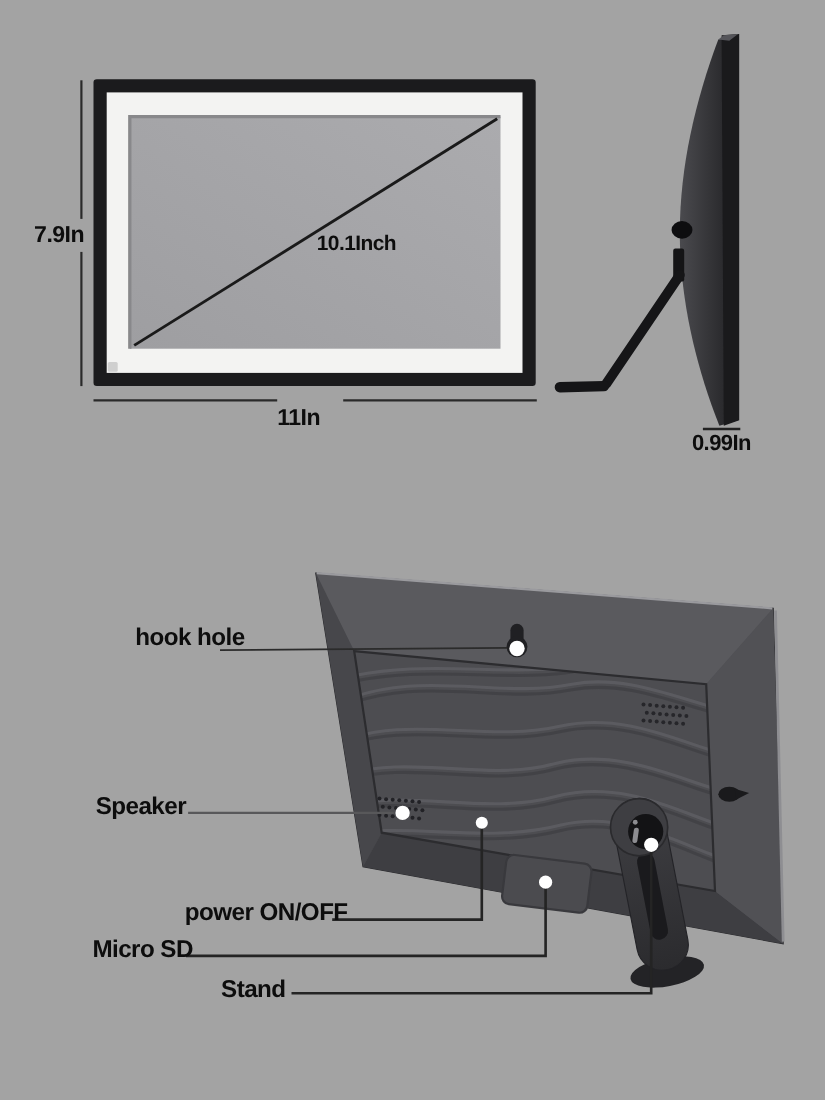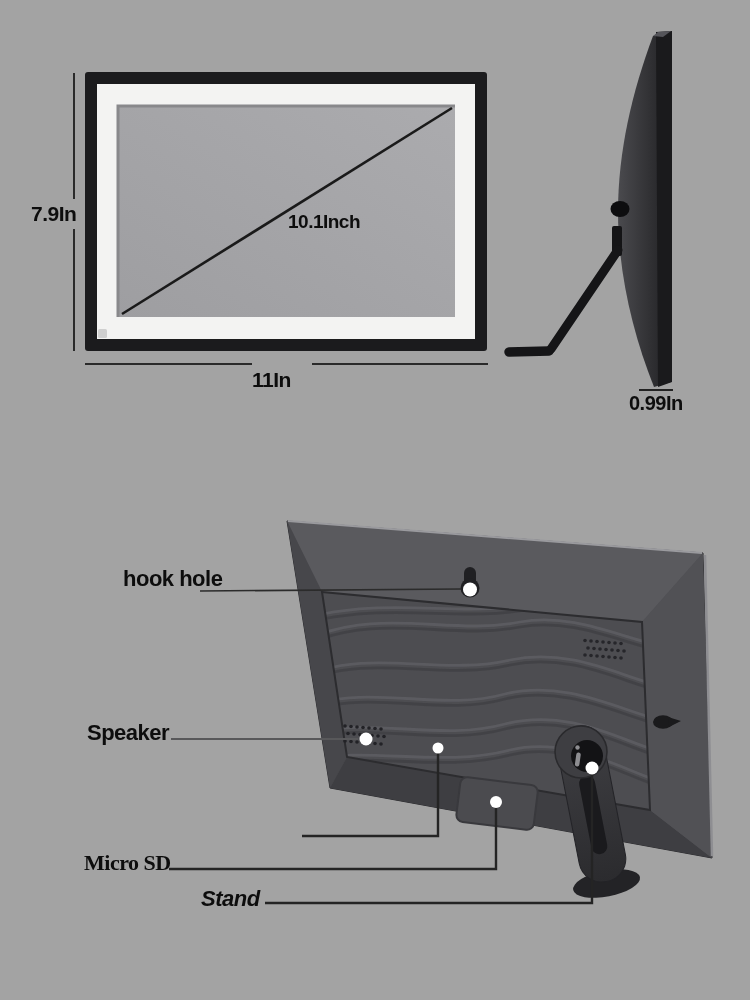--- a/index.html
+++ b/index.html
@@ -12,22 +12,22 @@
     position:absolute;color:#0d0d0d;font-weight:700;white-space:nowrap;
     letter-spacing:-0.5px;line-height:1.1;
   }
   .lbl-h79   {left:31px;  top:202px; font-size:21px;}
   .lbl-w11   {left:252px; top:351px; font-size:21px; width:60px; text-align:left;margin-top:17px;}
   .lbl-diag  {left:288px; top:212px; font-size:19px;}
   .lbl-depth {left:629px; top:392px; font-size:20px;}
   .lbl-hook  {left:99px;  top:567px; font-size:22px;margin-left:24px;}
   .lbl-spk   {left:87px;  top:721px; font-size:22px;text-align:center;}
   .lbl-pwr   {left:168px; top:817px; font-size:22px;}
-  .lbl-sd    {left:84px;  top:851px; font-size:22px;font-family:Liberation Serif, serif;}
-  .lbl-stand {left:201px; top:887px; font-size:22px;font-style:italic;}
+  .lbl-sd    {left:84px;  top:851px; font-size:22px;}
+  .lbl-stand {left:201px; top:887px; font-size:22px;}
 </style>
 </head>
 <body>
 
 <div class="canvas">
 
   <svg class="gfx" width="750" height="1000" viewBox="0 0 750 1000">
     <defs>
       <linearGradient id="sideGrad" x1="0" y1="0" x2="1" y2="0">
         <stop offset="0" stop-color="#4a4a4e"></stop>
@@ -203,16 +203,17 @@
       </g>
     </g>
   </svg>
 
   <div class="lbl lbl-h79">7.9In</div>
   <div class="lbl lbl-w11">11In</div>
   <div class="lbl lbl-diag">10.1Inch</div>
   <div class="lbl lbl-depth">0.99In</div>
   <div class="lbl lbl-hook">hook hole</div>
   <div class="lbl lbl-spk">Speaker</div>
+  <div class="lbl lbl-pwr">power ON/OFF</div>
   <div class="lbl lbl-sd">Micro SD</div>
   <div class="lbl lbl-stand">Stand</div>
 
 </div>
 
 </body></html>

